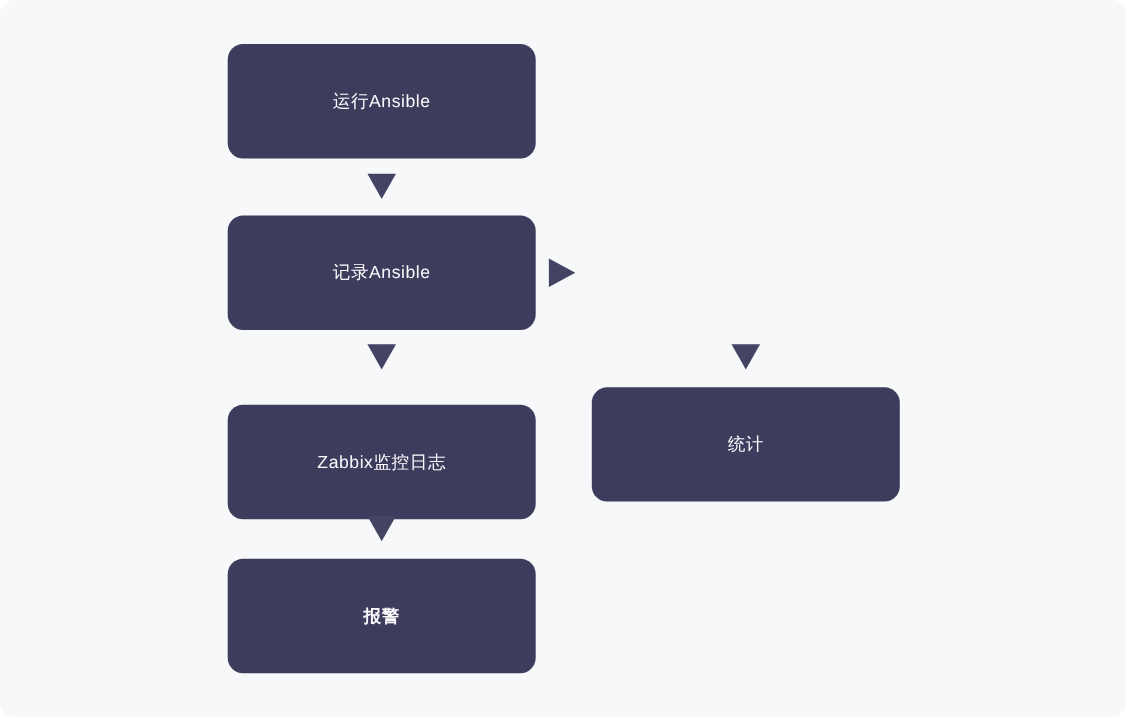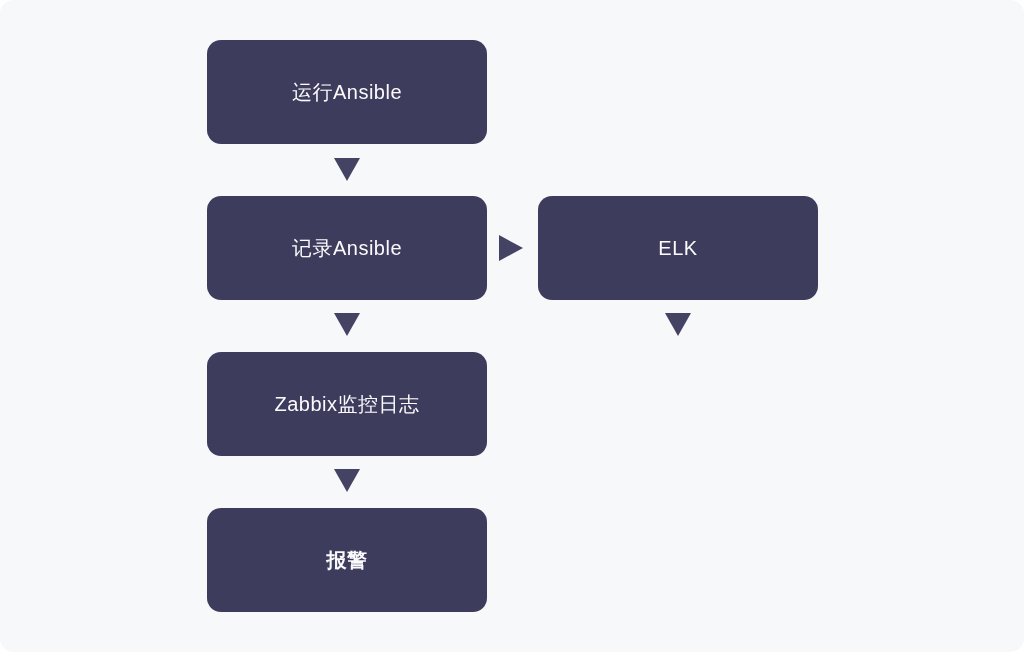--- a/index.html
+++ b/index.html
@@ -20,34 +20,34 @@
     border-radius: 14px;
     box-sizing: border-box;
   }
   .node {
     position: absolute;
     width: 280px;
     height: 104px;
     background: var(--node-fill, #3e3c5c);
     border-radius: 14px;
     color: var(--node-text, #fafafc);
-    font-size: 20px;
+    font-size: 16px;
     font-weight: 500;
     letter-spacing: 0.5px;
     display: flex;
     flex-direction: column;
     align-items: center;
     justify-content: center;
     text-align: center;
     line-height: 37px;
   }
   .node-run    { left: 207px; top: 40px;  }
   .node-record { left: 207px; top: 196px; }
   .node-elk    { left: 538px; top: 196px; }
-  .node-zabbix { left: 207px; top: 352px; text-align: right; }
+  .node-zabbix { left: 207px; top: 368px; text-align: right; }
   .node-stats  { left: 538px; top: 352px; }
   .node-alert  { left: 207px; top: 508px; font-weight: bold; }
 
   .arrow-down {
     position: absolute;
     width: 0; height: 0;
     border-left: 13px solid transparent;
     border-right: 13px solid transparent;
     border-top: 23px solid var(--arrow, #454363);
   }
@@ -74,32 +74,32 @@
   </div>
 
   <div class="arrow-down arrow-run-record"></div>
 
   <div class="node node-record">
     <span>记录Ansible</span>
   </div>
 
   <div class="arrow-right arrow-record-elk"></div>
 
-  <div class="node node-elk">
-    <span>ELK</span>
-  </div>
 
   <div class="arrow-down arrow-record-zabbix"></div>
 
   <div class="node node-zabbix">
     <span>Zabbix监控日志</span>
   </div>
 
   <div class="arrow-down arrow-elk-stats"></div>
 
+  <div class="node node-stats">
+    <span>统计</span>
+  </div>
 
   <div class="arrow-down arrow-zabbix-alert"></div>
 
   <div class="node node-alert">
     <span>报警</span>
   </div>
 
 </div>
 
 </body></html>

